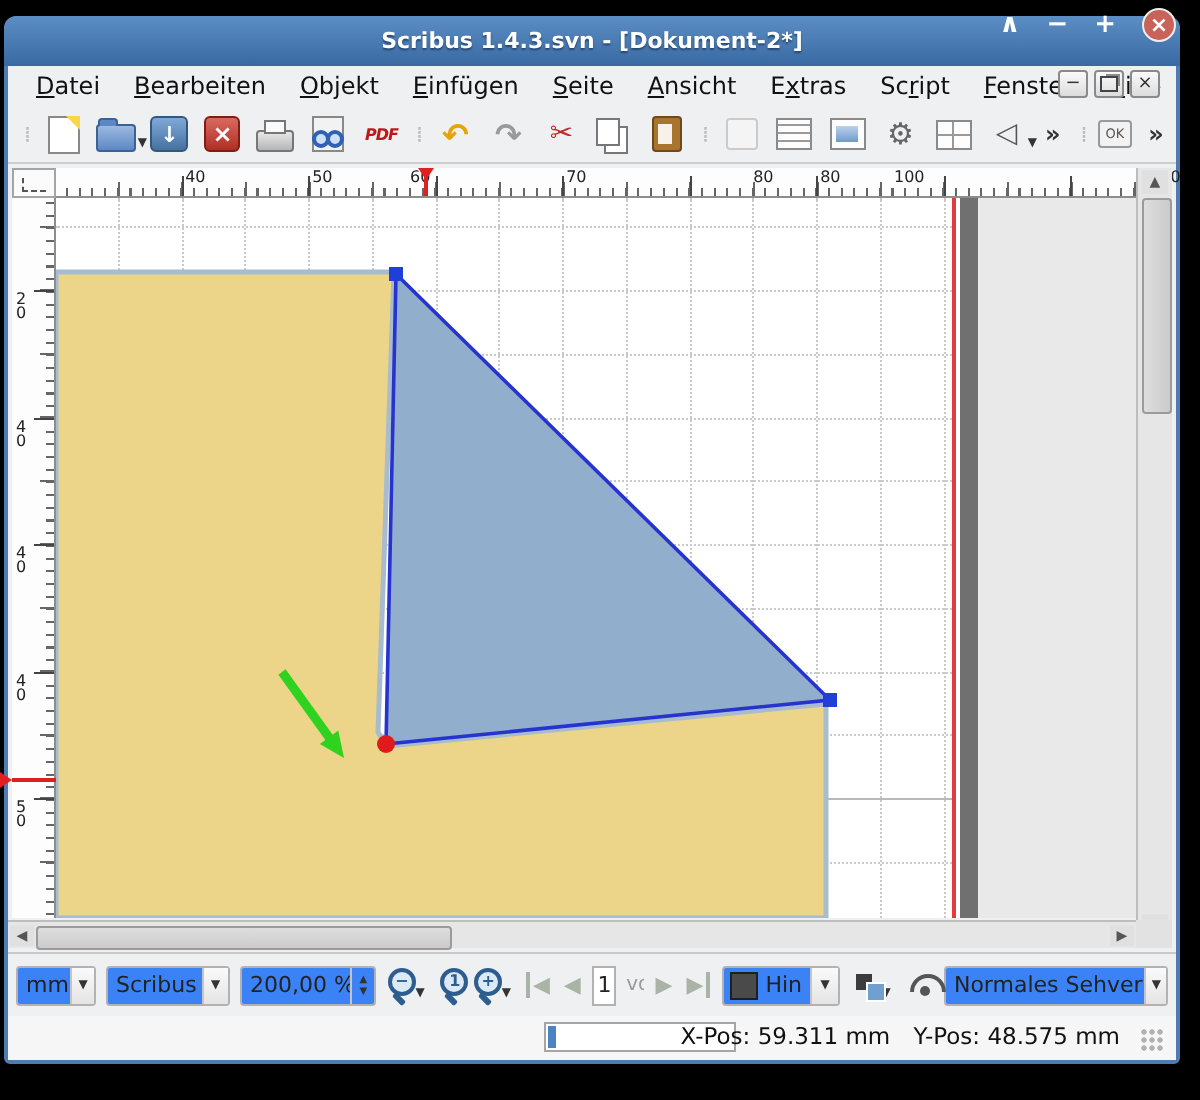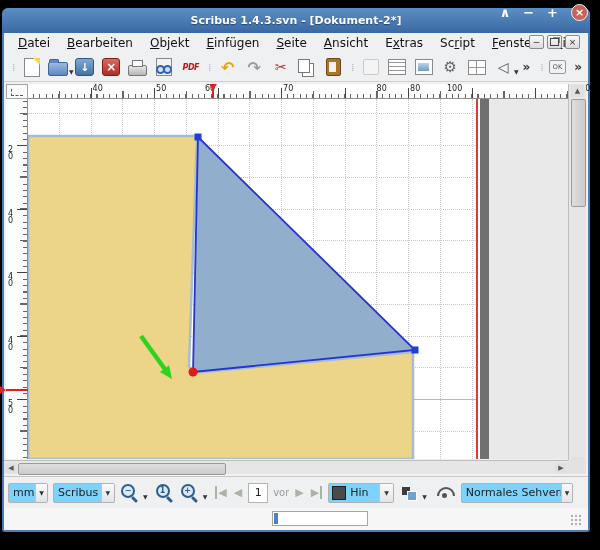--- a/index.html
+++ b/index.html
@@ -111,21 +111,21 @@
        font-size:7px;color:#555;}
   #vthumb{position:absolute;left:2px;top:15px;width:13px;height:106px;background:linear-gradient(90deg,#dedede,#cbcbcb);
        border:1px solid #9b9b9b;border-radius:2px;}
   #hthumb{position:absolute;left:14px;top:2px;width:206px;height:10px;background:linear-gradient(#dedede,#cbcbcb);
        border:1px solid #9b9b9b;border-radius:2px;}
   #sb-corner{left:568px;top:460px;width:18px;height:14px;background:#e2e2e2;}
 
   
   #bottombar{left:4px;top:476px;width:584px;height:32px;background:#eff0f1;border-top:1px solid #c8c8c8;
        display:flex;align-items:center;padding:0 4px;box-sizing:border-box;gap:5px;overflow:hidden;}
-  .combo{height:20px;background:#7dd3fc;border:1px solid #b2b2b2;border-radius:2px;display:flex;align-items:center;
+  .combo{height:20px;background:#3b82f6;border:1px solid #b2b2b2;border-radius:2px;display:flex;align-items:center;
        font-size:11px;color:#222;box-sizing:border-box;}
   .combo .val{padding:0 4px;white-space:nowrap;overflow:hidden;}
   .combo .dd{width:13px;height:100%;border-left:1px solid #c4c4c4;display:flex;align-items:center;justify-content:center;
        font-size:6px;color:#333;background:linear-gradient(#fafafa,#e4e4e4);}
   .spin-arrows{width:12px;height:100%;border-left:1px solid #c4c4c4;display:flex;flex-direction:column;
        align-items:center;justify-content:center;font-size:5px;color:#333;line-height:1.2;}
   .mag{width:18px;height:18px;position:relative;margin:0 1px;}
   .mag .lens{position:absolute;left:0;top:0;width:10px;height:10px;border:2px solid #2d5e8f;border-radius:50%;
        display:flex;align-items:center;justify-content:center;font-size:8px;font-weight:bold;color:#2d5e8f;background:#dce9f6;}
   .mag .handle{position:absolute;right:1px;bottom:1px;width:7px;height:3px;background:#2d5e8f;border-radius:1px;transform:rotate(45deg);}
@@ -350,20 +350,27 @@
 
 <div id="bottombar" class="abs">
   <div class="combo" style="width:40px;">
     <span class="val">mm</span>
     <span class="dd" style="margin-left:auto;">▼</span>
   </div>
   <div class="combo" style="width:62px;">
     <span class="val">Scribus</span>
     <span class="dd" style="margin-left:auto;">▼</span>
   </div>
+  <div class="combo" style="width:68px;">
+    <span class="val">200,00 %</span>
+    <span class="spin-arrows" style="margin-left:auto;">
+        <span>▲</span>
+        <span>▼</span>
+      </span>
+  </div>
   <div class="mag">
       <span class="lens">−</span>
       <span class="handle"></span>
     </div>
   <span class="mag-caret">▼</span>
   <div class="mag">
       <span class="lens">1</span>
       <span class="handle"></span>
     </div>
   <div class="mag">
@@ -388,14 +395,20 @@
   <div class="combo" style="width:112px;">
     <span class="val">Normales Sehvermöge</span>
     <span class="dd" style="margin-left:auto;">▼</span>
   </div>
 </div>
 
 <div id="statusbar" class="abs">
   <div id="progress">
       <div id="progress-fill"></div>
     </div>
+  <div id="coords">
+    <span>X-Pos:</span>
+    <span>59.311 mm</span>
+    <span class="lbl">Y-Pos:</span>
+    <span>48.575 mm</span>
+  </div>
   <div id="resize-grip"></div>
 </div>
 
 </body></html>

